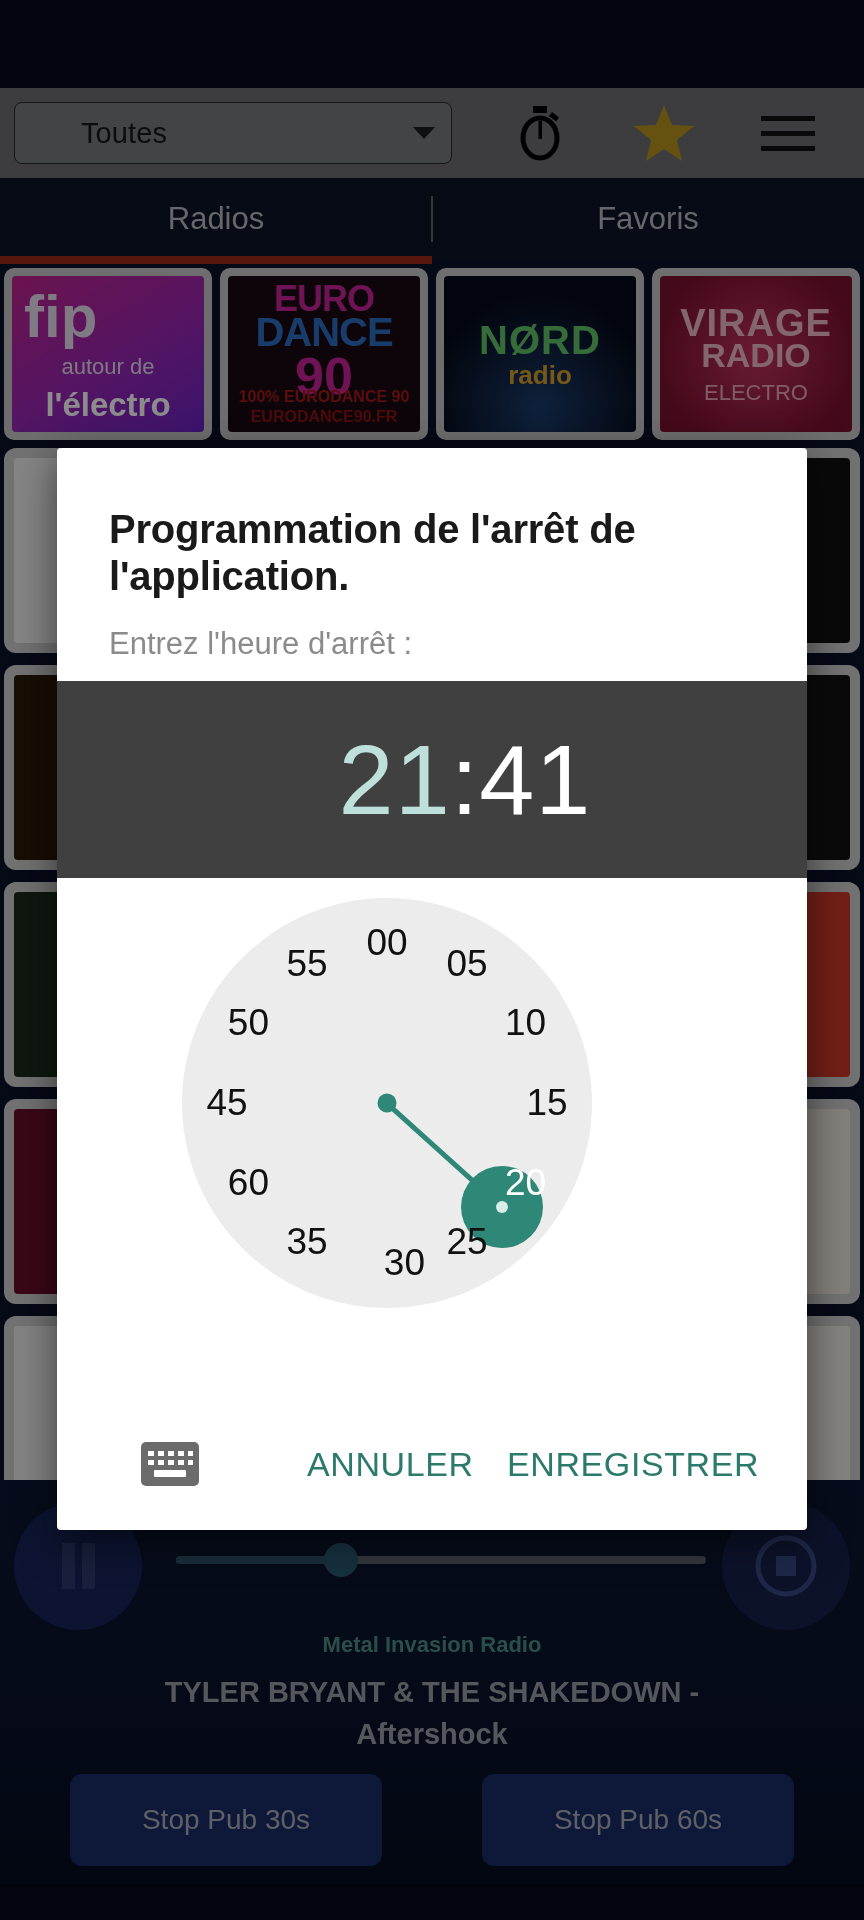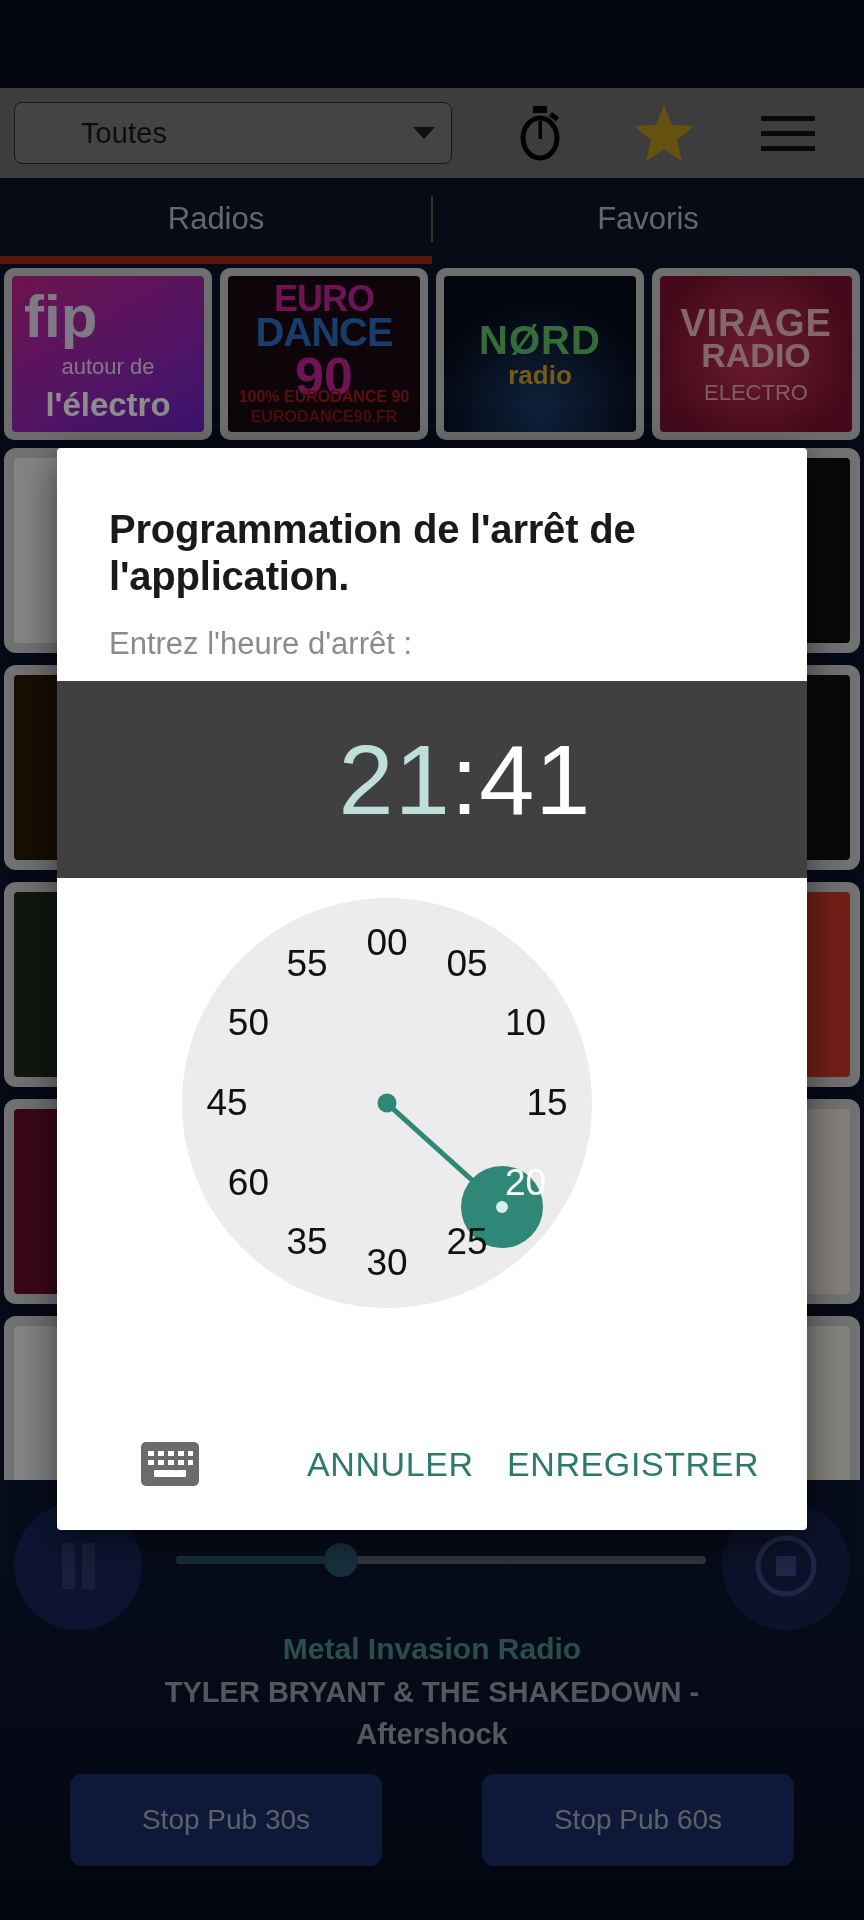--- a/index.html
+++ b/index.html
@@ -96,21 +96,21 @@
     position:absolute;width:128px;height:128px;border-radius:64px;background:#17255a;
     display:flex;align-items:center;justify-content:center;
   }
   .seek{
     position:absolute;left:176px;top:76px;width:530px;height:8px;border-radius:4px;background:#5e6470;
   }
   .seek-fill{position:absolute;left:0;top:0;height:8px;width:162px;border-radius:4px;background:#2d5368;}
   .seek-knob{position:absolute;left:148px;top:-13px;width:34px;height:34px;border-radius:17px;background:#2b5a72;}
   .station{
     position:absolute;left:0;right:0;top:152px;text-align:center;
-    font-size:30px;color:#4e8f88;font-weight:bold;
+    font-size:22px;color:#4e8f88;font-weight:bold;
   }
   .trackline{
     position:absolute;left:0;right:0;text-align:center;
     font-size:29px;color:#9aa0a8;font-weight:bold;
   }
   .pubrow{
     position:absolute;left:0;right:0;bottom:54px;display:flex;justify-content:center;gap:100px;
   }
   .pubbtn{
     width:312px;height:92px;border-radius:12px;background:#1b2f6b;
@@ -393,21 +393,21 @@
         <div class="handcenter" style="left:205px;top:205px;"></div>
         <div class="handknob" style="left:320px;top:309px;"></div>
         <div class="handdot" style="left:320px;top:309px;"></div>
 
         <div class="cnum" style="left:205px;top:45px;">00</div>
         <div class="cnum" style="left:285px;top:66.4px;">05</div>
         <div class="cnum" style="left:343.6px;top:125px;">10</div>
         <div class="cnum" style="left:365px;top:205px;">15</div>
         <div class="cnum sel" style="left:343.6px;top:285px;">20</div>
         <div class="cnum" style="left:285px;top:343.6px;">25</div>
-        <div class="cnum" style="left:205px;top:365px;">30</div>
+        <div class="cnum" style="left:205px;top:365px;text-align:right;">30</div>
         <div class="cnum" style="left:125px;top:343.6px;">35</div>
         <div class="cnum" style="left:66.4px;top:285px;">60</div>
         <div class="cnum" style="left:45px;top:205px;">45</div>
         <div class="cnum" style="left:66.4px;top:125px;">50</div>
         <div class="cnum" style="left:125px;top:66.4px;">55</div>
       </div>
     </div>
 
     <div class="dlg-actions">
       <div class="kbd-btn">

